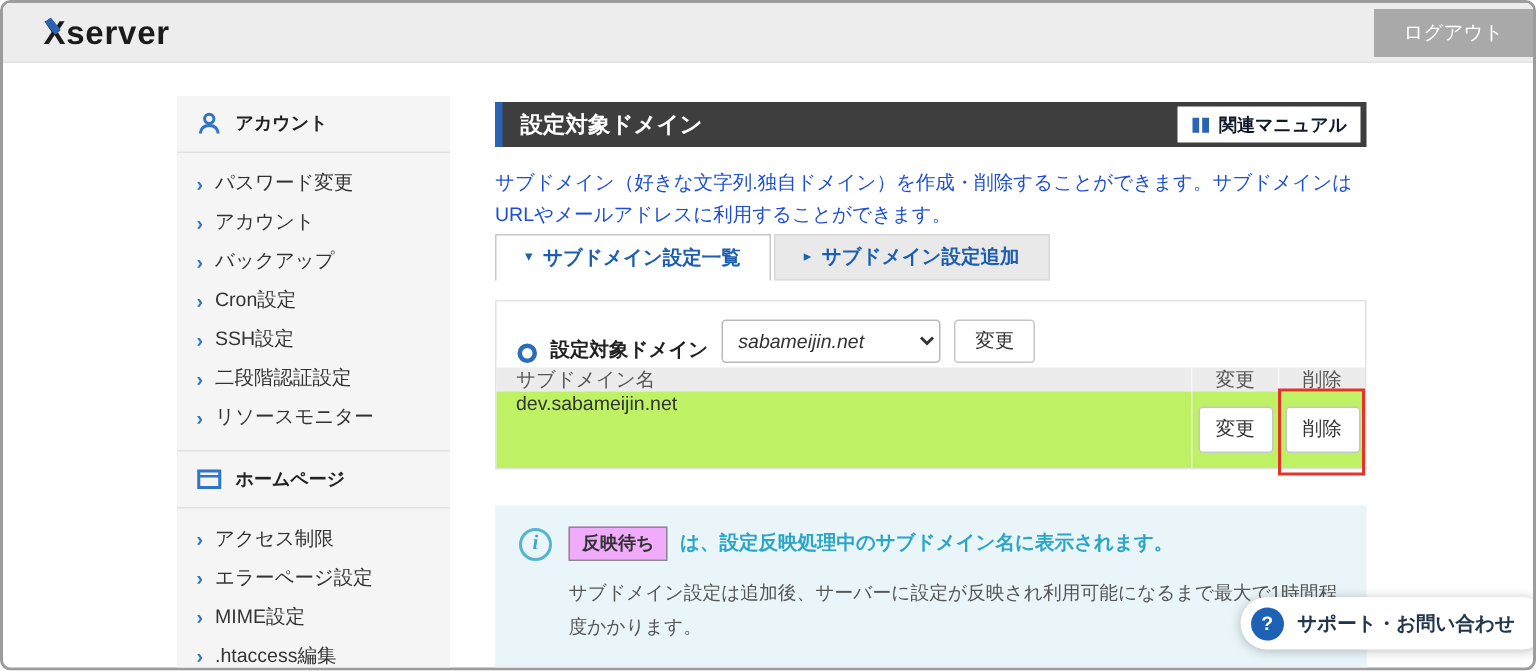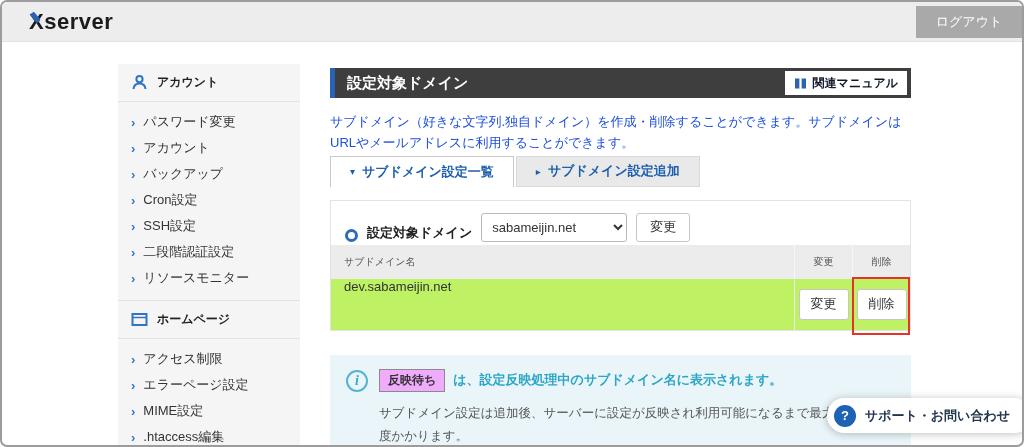--- a/index.html
+++ b/index.html
@@ -54,26 +54,26 @@
   .tab.inactive { background:#e9e9e9; border:1px solid #d9d9d9; }
   .tab .tab-arrow { font-size:10px; }
 
   .panel { margin-top:13px; border:1px solid #e3e3e3; }
   .selector-row { display:flex; align-items:flex-end; gap:9px; padding:12px 14px 3px; }
   .ring { width:13px; height:13px; border:3.5px solid #2b6db8; border-radius:50%;
           flex-shrink:0; }
   .sel-label { font-size:13px; font-weight:bold; color:#222; }
   .domain-select { width:146px; height:29px; border:1px solid #b9b9b9; border-radius:3px;
                    font-size:13px; color:#333; padding:0 6px; background:#fff;
-                   font-family:inherit; }
+                   font-family:inherit;font-style:italic; }
   .btn { background:#fff; border:1px solid #c6c6c6; border-radius:3px; height:29px;
          padding:0 13px; font-size:13px; color:#333; cursor:pointer; font-family:inherit; }
 
-  .t-head { display:flex; background:#ececec; height:34px; align-items:center;
-            font-size:10px; color:#555; }
+  .t-head { display:flex; background:#ececec; height:16px; align-items:center;
+            font-size:13px; color:#555; }
   .t-head .c-name { flex:1; padding-left:13px; }
   .c-small { width:58px; display:flex; align-items:center; justify-content:center;
              align-self:stretch; }
   .t-head .c-small { border-left:1px solid #f7f7f7; }
   .t-row { display:flex; height:51px; background:#bef264;
            font-size:13px; color:#333; }
   .t-row .c-name { flex:1; padding-left:13px; }
   .t-row .c-small { border-left:1px solid #ececec; position:relative; }
   .row-btn { background:#fff; border:1px solid #c6c6c6; border-radius:3px;
              height:31px; padding:0 11px; font-size:13px; color:#333; cursor:pointer;

